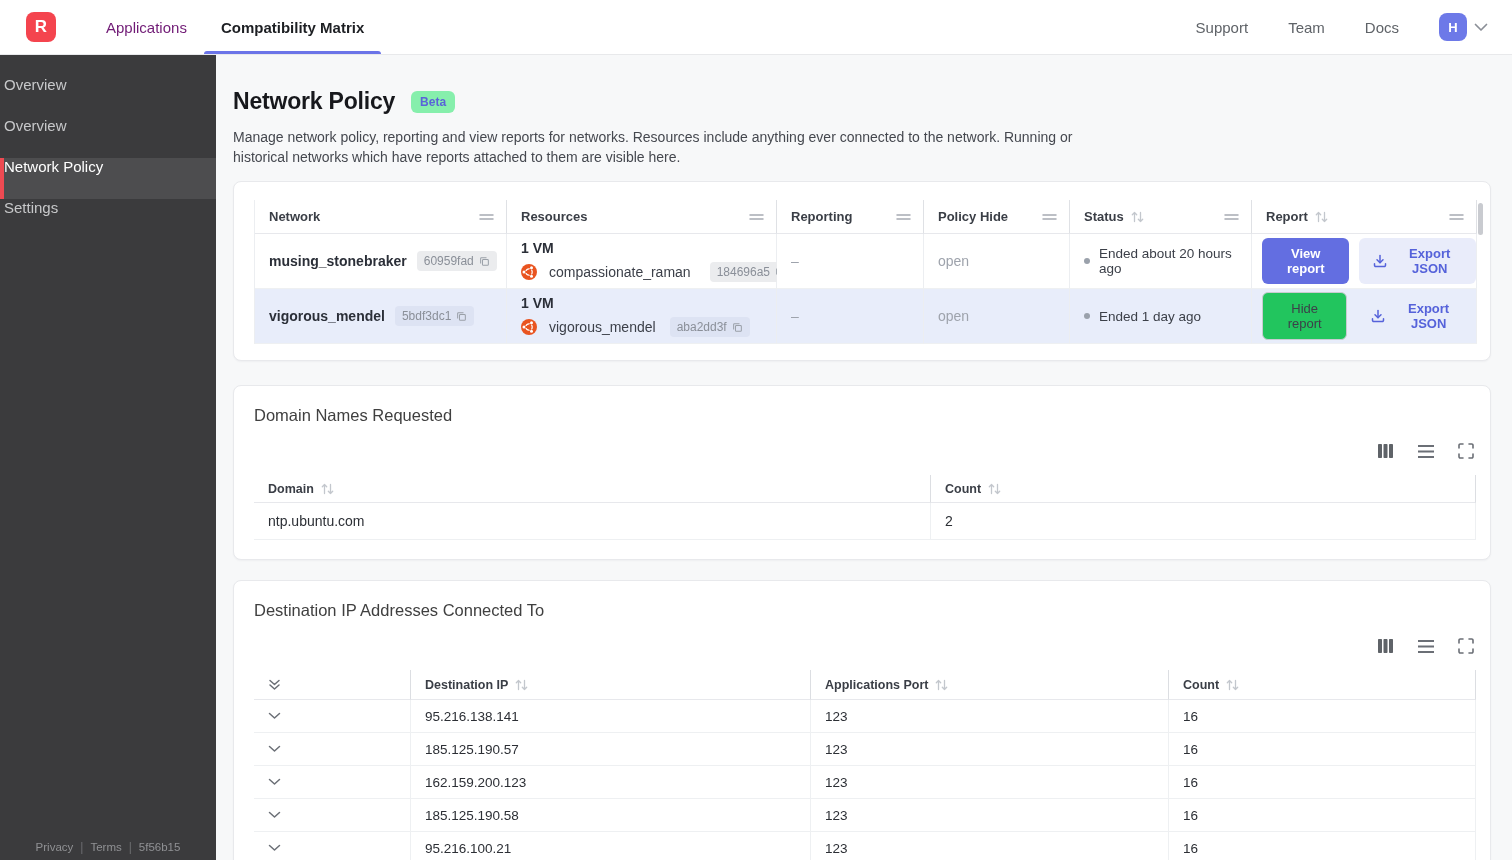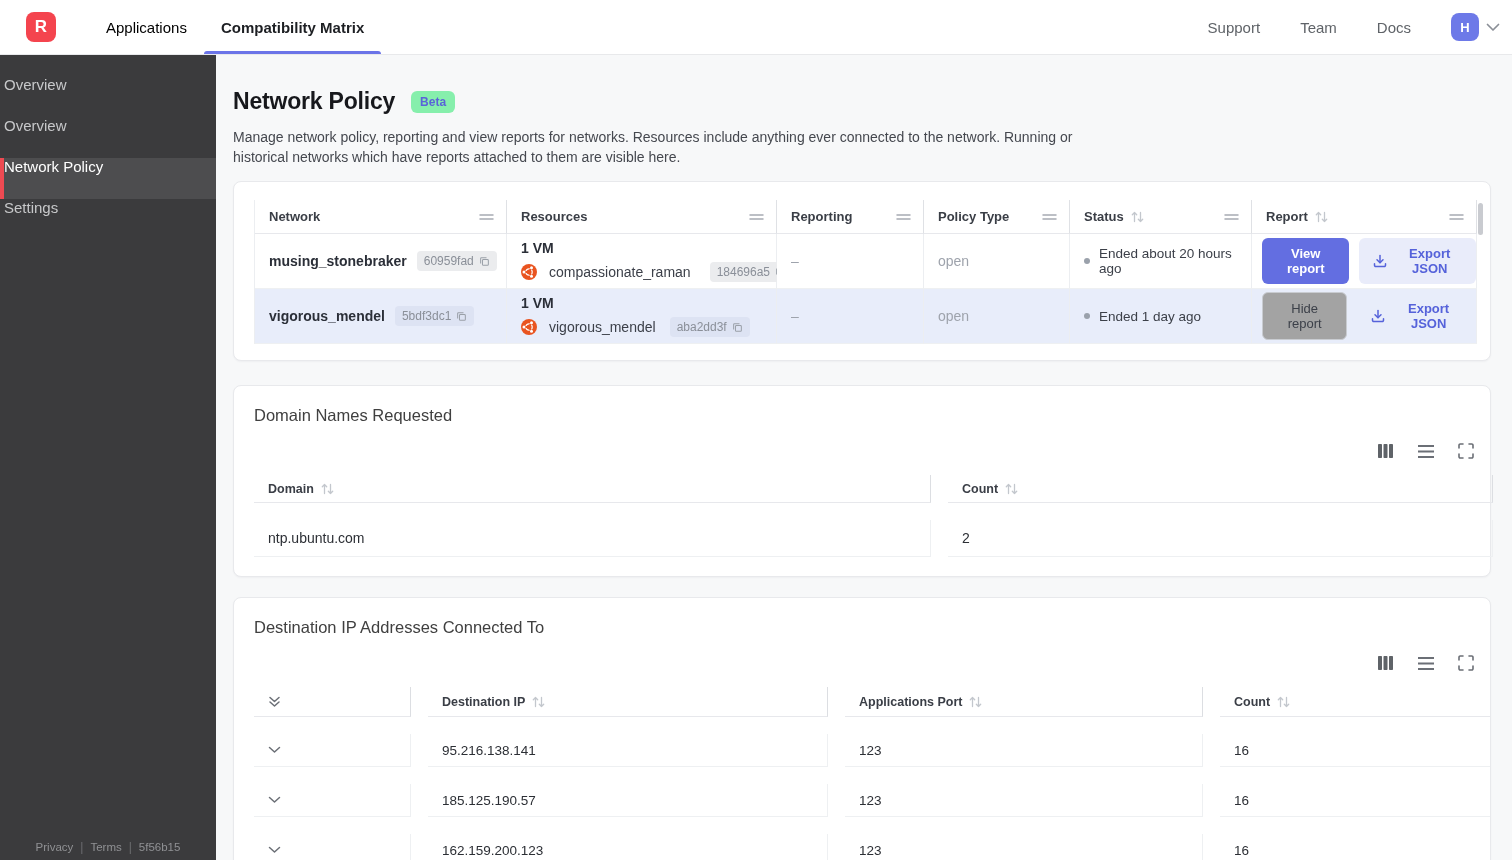--- a/index.html
+++ b/index.html
@@ -8,26 +8,26 @@
   svg { display:block; }
   button { font-family:inherit; cursor:pointer; }
 
   
   .topbar { position:fixed; top:0; left:0; width:1512px; height:55px; background:#fff;
     border-bottom:1px solid #e8e9eb; display:flex; align-items:center; z-index:20; }
   .logo { width:30px; height:30px; margin-left:26px; background:#f4444e; color:#fff;
     border-radius:8px; display:flex; align-items:center; justify-content:center;
     font-weight:700; font-size:17px; }
   .nav { display:flex; height:100%; margin-left:33px; }
-  .nav-item { display:flex; align-items:center; padding:0 17px; font-size:15px; color:#000000;
+  .nav-item { display:flex; align-items:center; padding:0 17px; font-size:15px; color:#701a75;
     position:relative; cursor:pointer; }
   .nav-item.active { color:#1d1f23; font-weight:700; }
   .nav-item.active::after { content:""; position:absolute; left:0; right:0; bottom:0; height:3px;
     background:#6b74e8; border-radius:3px 3px 0 0; }
-  .topbar-right { margin-left:auto; display:flex; align-items:center; padding-right:12px; }
+  .topbar-right { margin-left:auto; display:flex; align-items:center; padding-right:24px; }
   .topbar-link { font-size:15px; color:#5f6368; margin-right:40px; cursor:pointer; }
   .avatar { width:28px; height:28px; border-radius:8px; background:#6d79e8; color:#fff;
     font-size:13px; font-weight:700; display:flex; align-items:center; justify-content:center; }
   .avatar-caret { margin-left:7px; cursor:pointer; }
 
   
   .sidebar { position:fixed; top:55px; left:0; width:216px; height:805px; background:#3b3b3d; z-index:10; }
   .side-items { padding-top:21px; }
   .side-item { height:41px; display:flex; align-items:flex-start; 
     border-left:4px solid transparent; color:#c7c8ca; font-size:15px; cursor:pointer; }
@@ -71,37 +71,37 @@
   .nrow.selected .idbadge { background:#dde3f3; }
   .copy-icon { cursor:pointer; }
   .res-cell { flex-direction:column; align-items:flex-start; justify-content:center; gap:6px; }
   .res-count { font-weight:700; color:#2b2f38; }
   .res-line { display:flex; align-items:center; gap:12px; color:#3c4049; }
   .status-cell { gap:9px; color:#3c4049; font-size:13.5px; }
   .status-dot { width:6px; height:6px; border-radius:50%; background:#9aa1ab; flex:none; }
   .report-cell { gap:10px; padding-left:10px; }
   .btn-primary { background:#636ee1; color:#fff; font-size:13px; font-weight:600;
     padding:8px 13px; border-radius:6px; border:none; }
-  .btn-outline { background:#a3a3a3; color:#3c4049; font-size:13px; font-weight:500;
+  .btn-outline { background:#22c55e; color:#3c4049; font-size:13px; font-weight:500;
     padding:8px 13px; border-radius:6px; border:1px solid #c9ccd1; }
   .btn-export { display:inline-flex; align-items:center; gap:8px; background:#e9ecfa;
     color:#5562da; font-size:13px; font-weight:600; padding:8px 13px; border-radius:6px; border:none; }
   .nrow.selected .btn-export { background:transparent; }
   .vscroll-thumb { position:absolute; right:7px; top:21px; width:5px; height:32px;
     background:#c9cbd0; border-radius:3px; cursor:pointer; }
 
   
   .card-section { margin-top:24px; padding:20px 16px 19px 20px; }
   .card-dest { margin-top:20px; padding-bottom:0; height:420px; overflow:hidden; }
   .section-title { margin:0; font-size:16.5px; font-weight:400; color:#404040; }
   .section-toolbar { display:flex; justify-content:flex-end; align-items:center; gap:23px;
     margin-top:18px; }
   .tool-icon { cursor:pointer; }
 
-  .stable { display:grid; margin-top:16px;gap:17px; }
+  .stable { display:grid; margin-top:16px; }
   .stable-domains { grid-template-columns:677px 545px; }
   .stable-dest { grid-template-columns:157px 400px 358px 307px; }
   .sth { height:28px; display:flex; align-items:center; padding:0 8px 0 14px;
     font-size:12.5px; font-weight:700; color:#3a3e46; border-right:1px solid #dcdee2;
     border-bottom:1px solid #e7e8ec; }
   .stable-dest .sth { height:30px; }
   .scell { display:flex; align-items:center; padding-left:14px; border-right:1px solid #eef0f2;
     border-bottom:1px solid #eef0f2; font-size:13.5px; color:#2c2f35; }
   .stable-domains .scell { height:37px; font-size:14px; }
   .stable-dest .scell { height:33px; }
@@ -189,21 +189,21 @@
       <div class="nth">
         <span>Reporting</span>
         <span class="spacer"></span>
         <span class="handle-icon">
           <svg width="15" height="8" viewBox="0 0 15 8" stroke="#a7abb3" stroke-width="1.5" stroke-linecap="round">
               <path d="M1 2.1h13M1 5.9h13"></path>
             </svg>
           </span>
       </div>
       <div class="nth">
-        <span>Policy Type</span>
+        <span>Policy Hide</span>
         <span class="spacer"></span>
         <span class="handle-icon">
           <svg width="15" height="8" viewBox="0 0 15 8" stroke="#a7abb3" stroke-width="1.5" stroke-linecap="round">
               <path d="M1 2.1h13M1 5.9h13"></path>
             </svg>
           </span>
       </div>
       <div class="nth">
         <span>Status</span>
         <span class="sort-icon">
@@ -506,20 +506,21 @@
       <div class="scell">123</div>
       <div class="scell">16</div>
 
       <div class="scell chevron-cell">
         <span>
           <svg width="13" height="8" viewBox="0 0 13 8" fill="none" stroke="#6b6f76" stroke-width="1.5" stroke-linecap="round" stroke-linejoin="round">
               <path d="M1.5 1.5l5 4.5 5-4.5"></path>
             </svg>
           </span>
       </div>
+      <div class="scell">185.125.190.58</div>
       <div class="scell">123</div>
       <div class="scell">16</div>
 
       <div class="scell chevron-cell">
         <span>
           <svg width="13" height="8" viewBox="0 0 13 8" fill="none" stroke="#6b6f76" stroke-width="1.5" stroke-linecap="round" stroke-linejoin="round">
               <path d="M1.5 1.5l5 4.5 5-4.5"></path>
             </svg>
           </span>
       </div>

